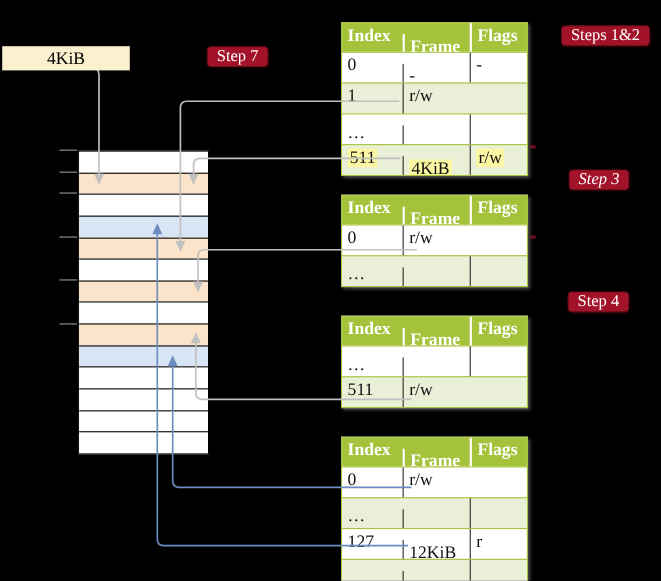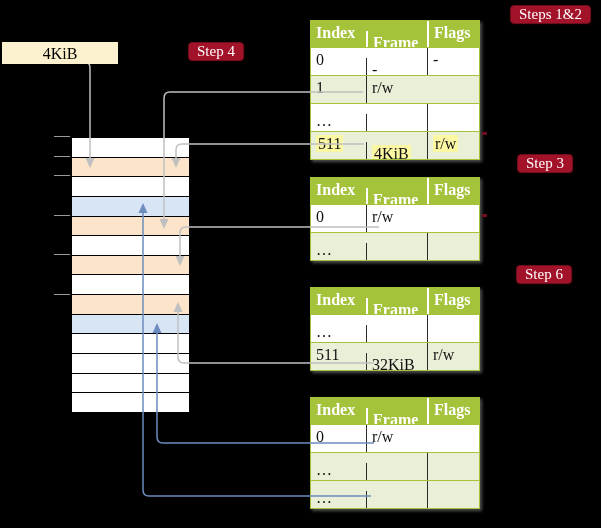--- a/index.html
+++ b/index.html
@@ -8,22 +8,22 @@
 
   
   .framebox{position:absolute;left:2px;top:42px;width:116px;height:22px;
     background:var(--frame_label_bg);color:#000;font-size:16px;line-height:23px;text-align:center;z-index:3;}
 
   
   .badge{position:absolute;background:var(--badge_bg);border:1px solid var(--badge_border);
     border-radius:4px;color:#fff;font-size:15px;line-height:17px;padding:0 8px;text-align:center;
     box-shadow:1px 1px 2px rgba(30,0,0,.7);z-index:3;white-space:nowrap;}
   #badge-step0{left:188px;top:42px;}
-  #badge-steps12{left:510px;top:5px;}
-  #badge-step3{left:517px;top:154px;}
+  #badge-steps12{left:510px;top:23px;}
+  #badge-step3{left:517px;top:154px;font-style:italic;}
   #badge-step4{left:516px;top:265px;}
 
   
   #memory{position:absolute;left:71px;top:137px;width:117px;height:274px;
     border:1px solid #000;display:flex;flex-direction:column;z-index:1;background:#fff;}
   .mem-row{flex:1;}
   .mem-row + .mem-row{border-top:1px solid #000;}
 
   .tick{position:absolute;left:54px;width:16px;height:1px;background:var(--tick);z-index:1;}
 
@@ -47,24 +47,24 @@
   #arrows{position:absolute;left:0;top:0;z-index:2;pointer-events:none;}
   .mark{position:absolute;width:5px;height:3px;background:var(--crop_mark);z-index:2;}
 </style>
 </head>
 <body>
 
 <div id="canvas">
 
   <div class="framebox">4KiB</div>
 
-  <div class="badge" id="badge-step0">Step 4</div>
+  <div class="badge" id="badge-step0">Step 7</div>
   <div class="badge" id="badge-steps12">Steps 1&amp;2</div>
   <div class="badge" id="badge-step3">Step 3</div>
-  <div class="badge" id="badge-step4">Step 6</div>
+  <div class="badge" id="badge-step4">Step 4</div>
 
   <div id="memory">
       <div class="mem-row" style="background: rgb(255, 255, 255);"></div>
       <div class="mem-row" style="background: rgb(251, 228, 201);"></div>
       <div class="mem-row" style="background: rgb(255, 255, 255);"></div>
       <div class="mem-row" style="background: rgb(216, 229, 244);"></div>
       <div class="mem-row" style="background: rgb(251, 228, 201);"></div>
       <div class="mem-row" style="background: rgb(255, 255, 255);"></div>
       <div class="mem-row" style="background: rgb(251, 228, 201);"></div>
       <div class="mem-row" style="background: rgb(255, 255, 255);"></div>
@@ -124,38 +124,42 @@
         <div class="tcell c1">Frame</div>
         <div class="tcell c2">Flags</div>
       </div>
       <div class="trow body">
         <div class="tcell c0 dots">…</div>
         <div class="tcell c1"></div>
         <div class="tcell c2"></div>
       </div>
       <div class="trow body shaded">
         <div class="tcell c0">511</div>
-        <div class="tcell c1">32KiB</div>
         <div class="tcell c2">r/w</div>
       </div>
     </div>
   <div class="ftable" id="table-step4b" style="top:397px">
       <div class="trow head">
         <div class="tcell c0">Index</div>
         <div class="tcell c1">Frame</div>
         <div class="tcell c2">Flags</div>
       </div>
       <div class="trow body">
         <div class="tcell c0">0</div>
         <div class="tcell c2">r/w</div>
       </div>
       <div class="trow body shaded">
         <div class="tcell c0 dots">…</div>
         <div class="tcell c1"></div>
         <div class="tcell c2"></div>
+      </div>
+      <div class="trow body">
+        <div class="tcell c0">127</div>
+        <div class="tcell c1">12KiB</div>
+        <div class="tcell c2">r</div>
       </div>
       <div class="trow body shaded">
         <div class="tcell c0 dots">…</div>
         <div class="tcell c1"></div>
         <div class="tcell c2"></div>
       </div>
     </div>
 
   <div class="mark" style="left:482px;top:132px"></div>
   <div class="mark" style="left:482px;top:214px"></div>

